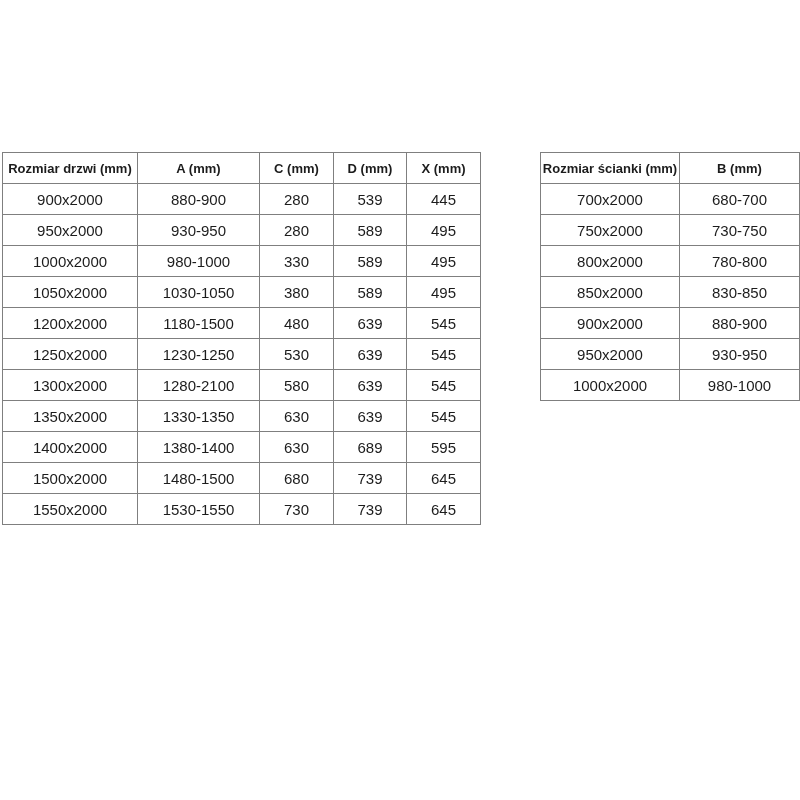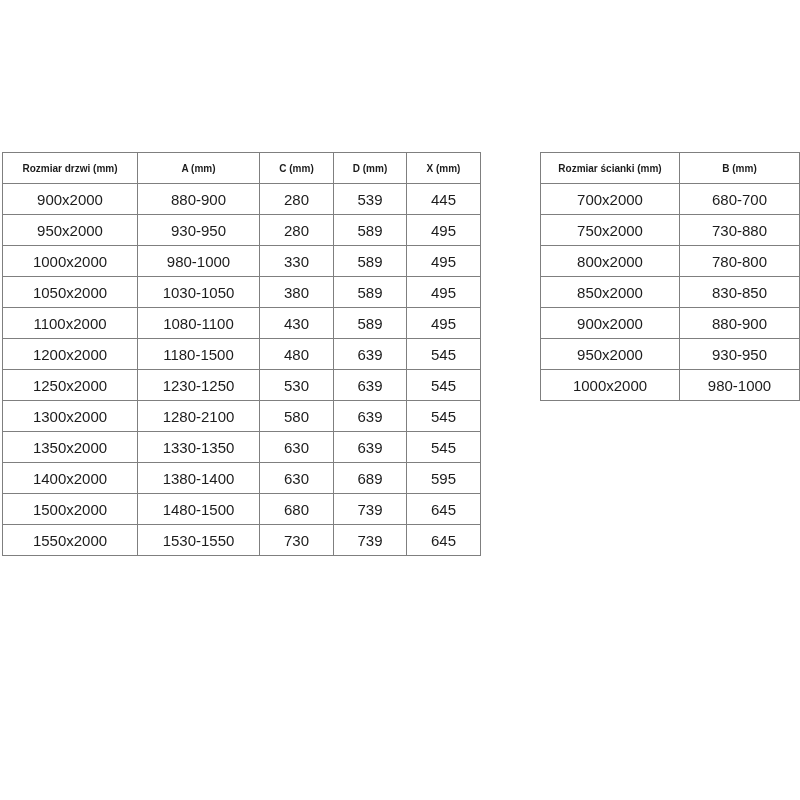--- a/index.html
+++ b/index.html
@@ -25,21 +25,21 @@
     border: 1px solid #7f7f7f;
     text-align: center;
     vertical-align: middle;
     padding: 0;
     color: #1c1c1c;
     white-space: nowrap;
     overflow: hidden;
   }
   table.spec th {
     font-weight: bold;
-    font-size: 10px;
+    font-size: 13px;
     height: 30px;
   }
   table.spec td {
     font-size: 15px;
     height: 30px;
   }
   #doors-table {
     left: 2px;
     top: 152px;
     width: 478px;
@@ -89,27 +89,20 @@
         <td>1000x2000</td>
         <td>980-1000</td>
         <td>330</td>
         <td>589</td>
         <td>495</td>
       </tr>
       <tr>
         <td>1050x2000</td>
         <td>1030-1050</td>
         <td>380</td>
-        <td>589</td>
-        <td>495</td>
-      </tr>
-      <tr>
-        <td>1100x2000</td>
-        <td>1080-1100</td>
-        <td>430</td>
         <td>589</td>
         <td>495</td>
       </tr>
       <tr>
         <td>1200x2000</td>
         <td>1180-1500</td>
         <td>480</td>
         <td>639</td>
         <td>545</td>
       </tr>
@@ -169,21 +162,21 @@
         <th>B (mm)</th>
       </tr>
     </thead>
     <tbody>
       <tr>
         <td>700x2000</td>
         <td>680-700</td>
       </tr>
       <tr>
         <td>750x2000</td>
-        <td>730-880</td>
+        <td>730-750</td>
       </tr>
       <tr>
         <td>800x2000</td>
         <td>780-800</td>
       </tr>
       <tr>
         <td>850x2000</td>
         <td>830-850</td>
       </tr>
       <tr>

